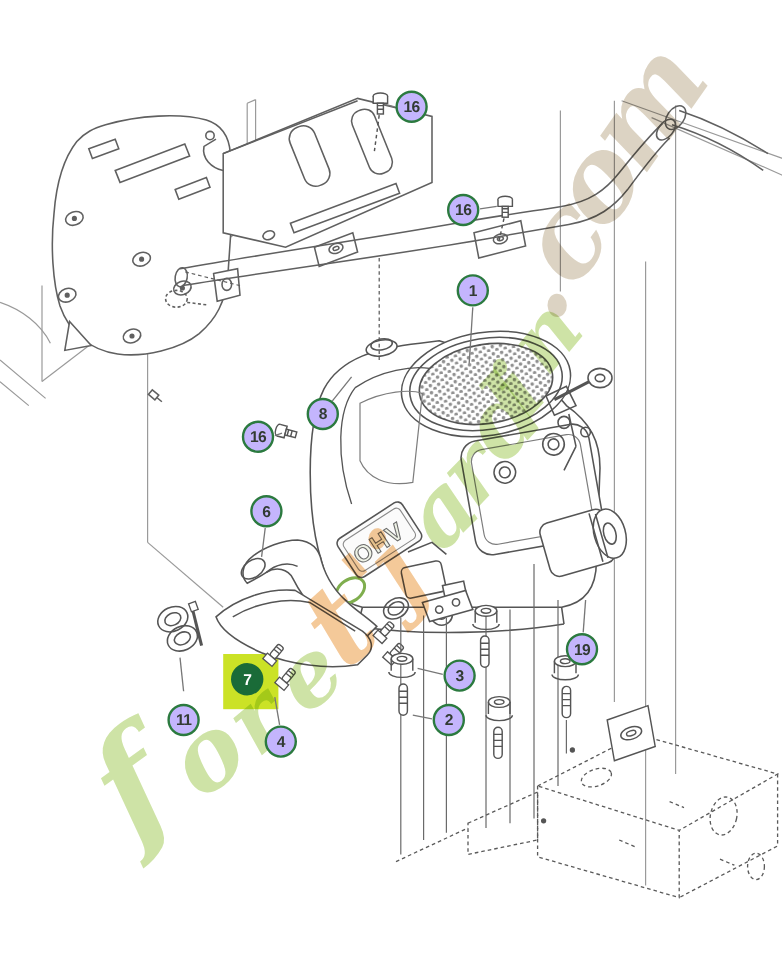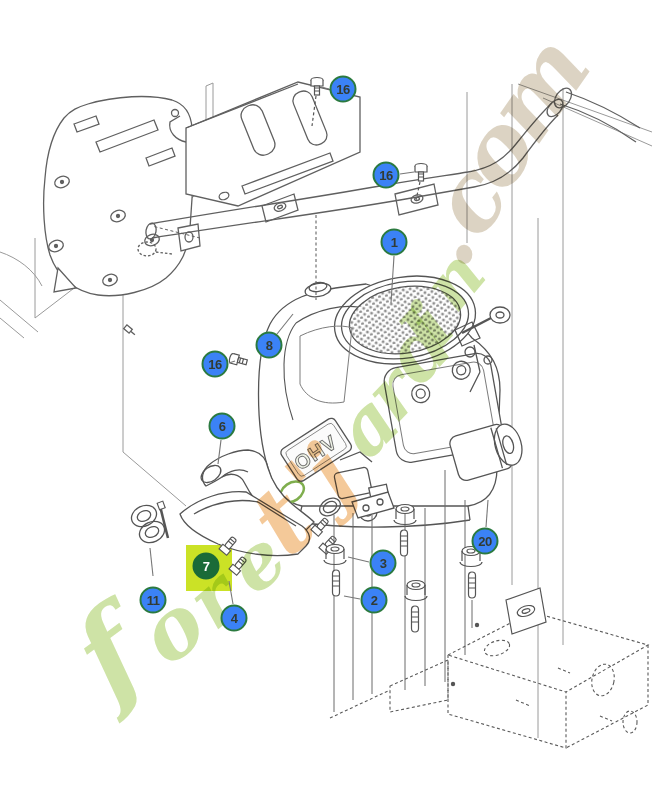--- a/index.html
+++ b/index.html
@@ -1,21 +1,21 @@
 <!DOCTYPE html>
 <html><head>
 <meta charset="utf-8">
 <style>
   html,body{margin:0;padding:0;background:#fff;}
   .stage{position:relative;width:652px;height:800px;background:#ffffff;overflow:hidden;
          font-family:"Liberation Sans",sans-serif;}
   .stage svg{position:absolute;left:0;top:0;}
   #callout-layer{position:absolute;left:0;top:0;width:652px;height:800px;pointer-events:none;}
   .callout{position:absolute;width:27px;height:27px;box-sizing:border-box;
-           border:2.5px solid #2b7a3f;border-radius:50%;background:#3b82f6;
+           border:2.5px solid #2b7a3f;border-radius:50%;background:#c4b5fd;
            display:flex;align-items:center;justify-content:center;
            font:bold 13px/1 "Liberation Sans",sans-serif;color:#323b33;
            letter-spacing:-0.5px;transform:translate(-50%,-50%);pointer-events:auto;cursor:pointer;}
   .callout.hl{background:#1a6b38;border-color:#1a6b38;color:#ffffff;}
   .wm{font-family:"DejaVu Serif",serif;font-style:italic;font-weight:700;
       mix-blend-mode:multiply;opacity:.82;}
 </style>
 </head>
 <body>
 
@@ -343,16 +343,16 @@
       <div class="callout" style="left: 386px; top: 175px;">16</div>
       <div class="callout" style="left: 394px; top: 242px;">1</div>
       <div class="callout" style="left: 269px; top: 345px;">8</div>
       <div class="callout" style="left: 215px; top: 364px;">16</div>
       <div class="callout" style="left: 222px; top: 426px;">6</div>
       <div class="callout hl" style="left: 206px; top: 566px;">7</div>
       <div class="callout" style="left: 153px; top: 590px; margin-top: 10px;">11</div>
       <div class="callout" style="left: 234px; top: 618px;">4</div>
       <div class="callout" style="left: 383px; top: 563px;">3</div>
       <div class="callout" style="left: 374px; top: 600px;">2</div>
-      <div class="callout" style="left: 485px; top: 541px;">20</div>
+      <div class="callout" style="left: 485px; top: 541px;">19</div>
     </div>
 
 </div>
 
 </body></html>

